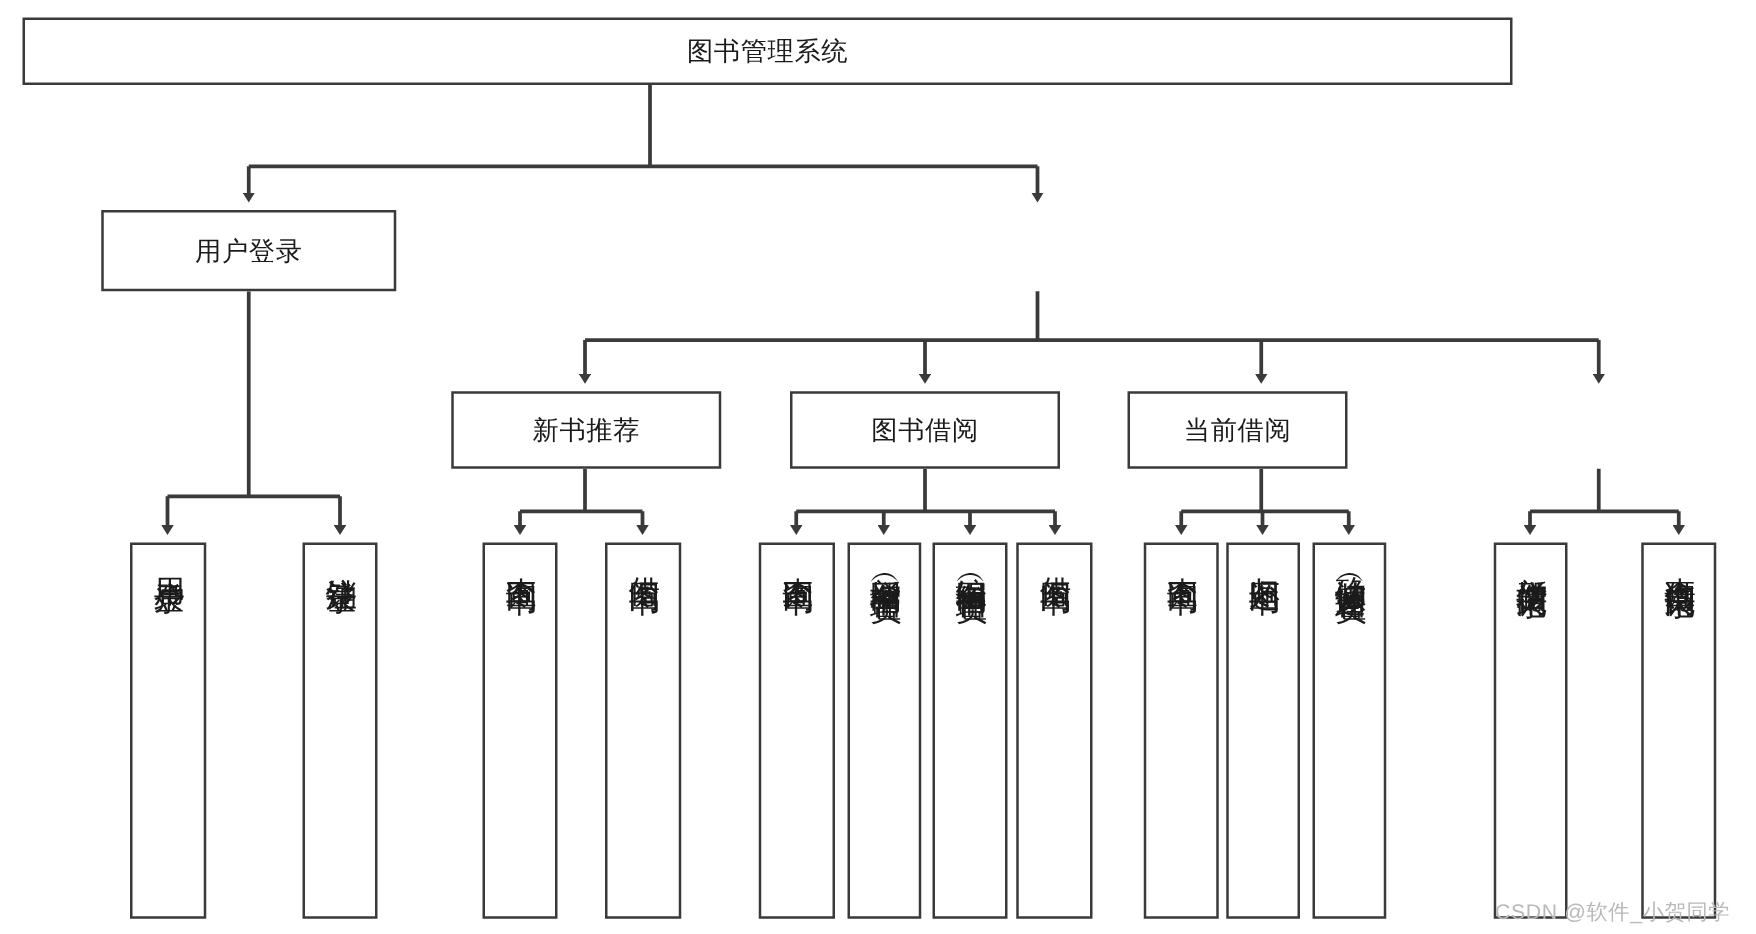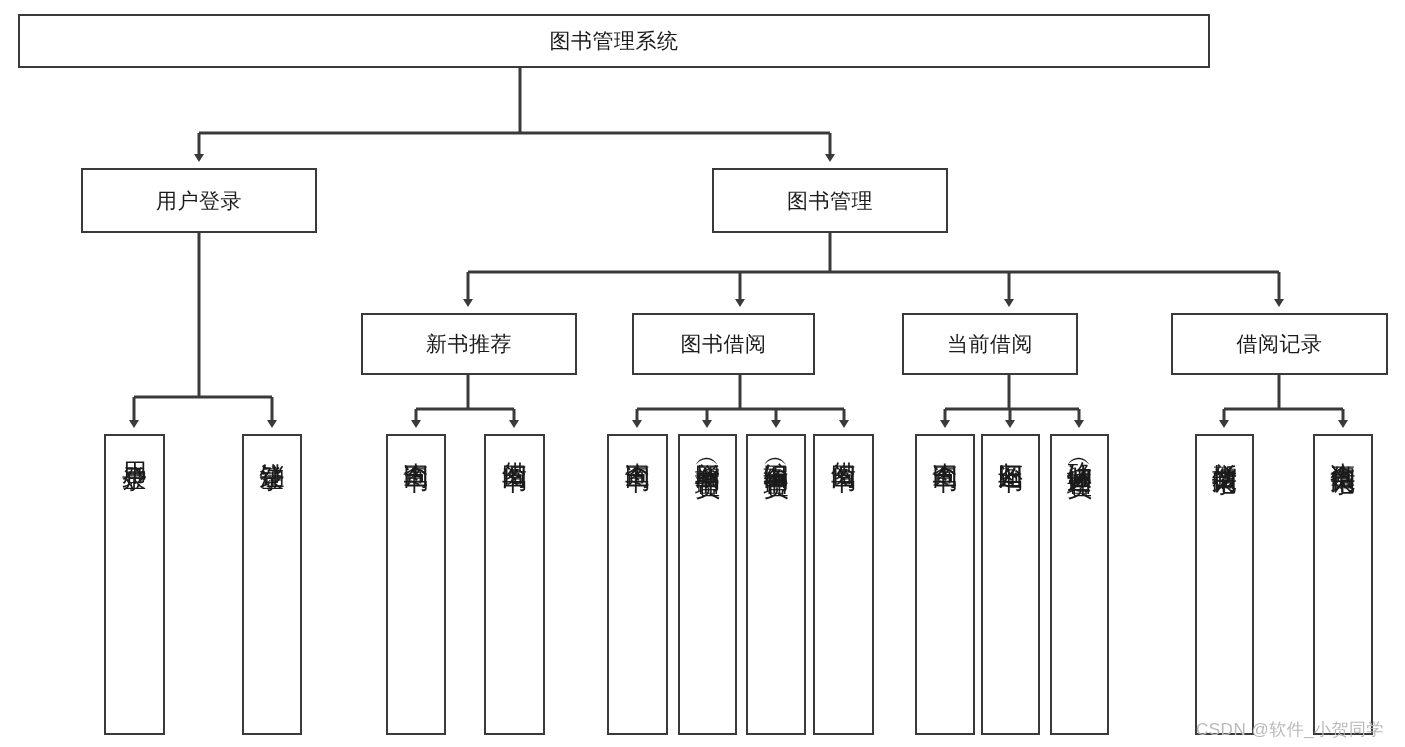--- a/index.html
+++ b/index.html
@@ -118,35 +118,29 @@
     </g>
   </svg>
 
   <div class="node h" style="left:18px;top:14px;width:1192px;height:54px;">
     <span>图书管理系统</span>
   </div>
 
   <div class="node h" style="left:81px;top:168px;width:236px;height:65px;">
     <span>用户登录</span>
   </div>
-  <div class="node h" style="left:712px;top:168px;width:236px;height:65px;">
-    <span>图书管理</span>
-  </div>
 
   <div class="node h" style="left:361px;top:313px;width:216px;height:62px;">
     <span>新书推荐</span>
   </div>
-  <div class="node h" style="left:632px;top:313px;width:183px;height:62px;">
+  <div class="node h" style="left:632px;top:313px;width:216px;height:62px;">
     <span>图书借阅</span>
   </div>
   <div class="node h" style="left:902px;top:313px;width:176px;height:62px;">
     <span>当前借阅</span>
-  </div>
-  <div class="node h" style="left:1171px;top:313px;width:217px;height:62px;">
-    <span>借阅记录</span>
   </div>
 
   <div class="node v" style="left:104px;top:434px;width:61px;height:301px;">
     <span class="vtext">用户登录</span>
   </div>
   <div class="node v" style="left:242px;top:434px;width:60px;height:301px;">
     <span class="vtext">注销登录</span>
   </div>
   <div class="node v" style="left:386px;top:434px;width:60px;height:301px;">
     <span class="vtext">查询图书</span>

